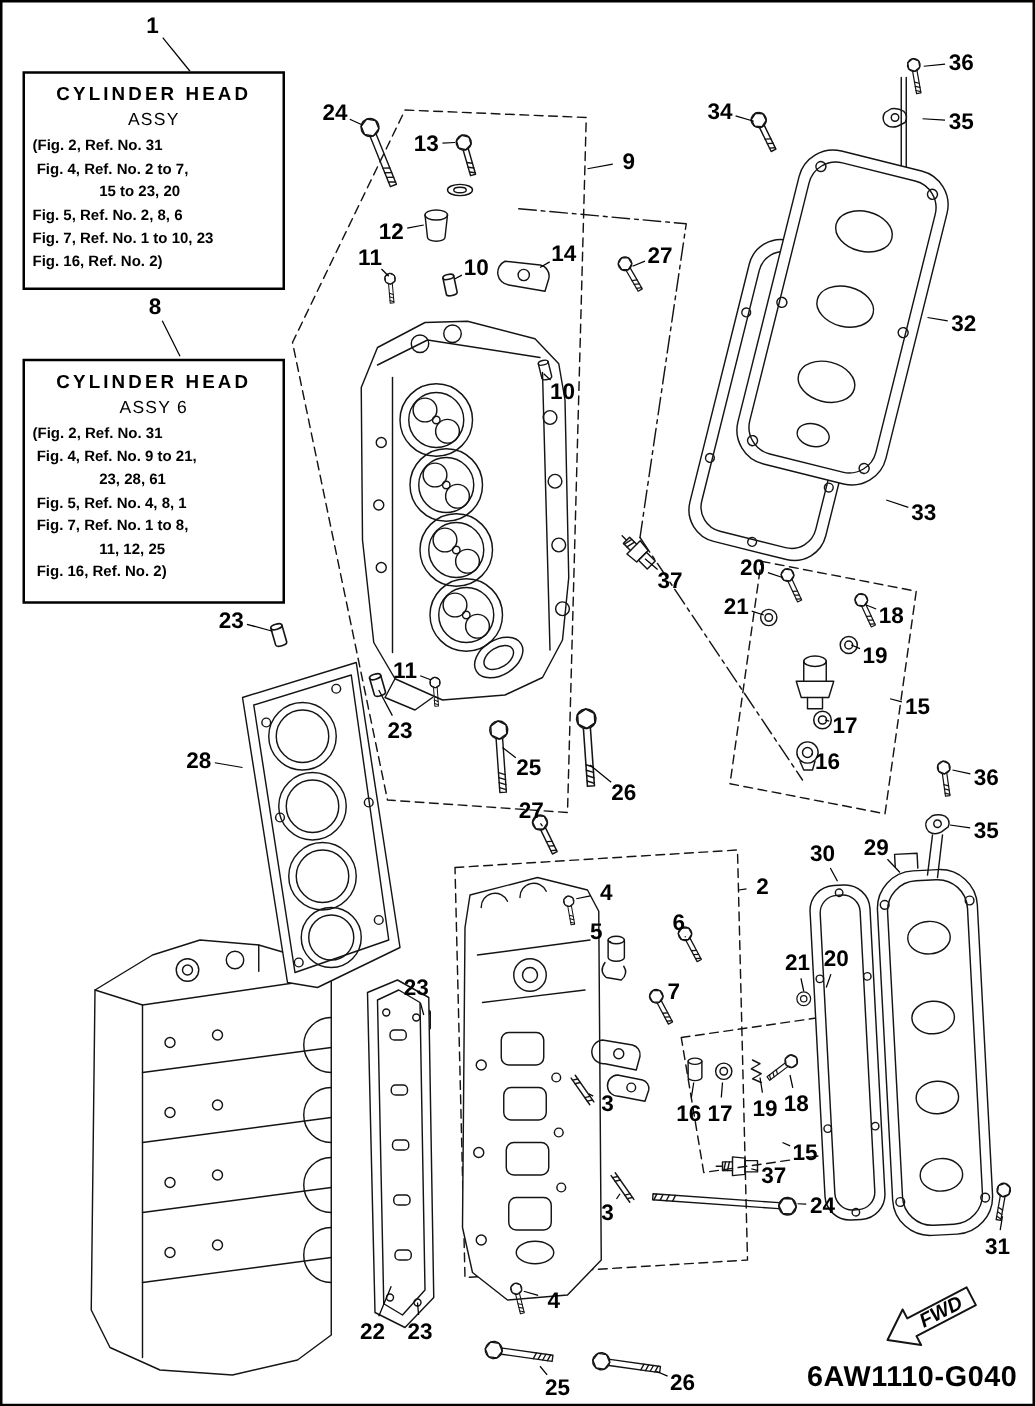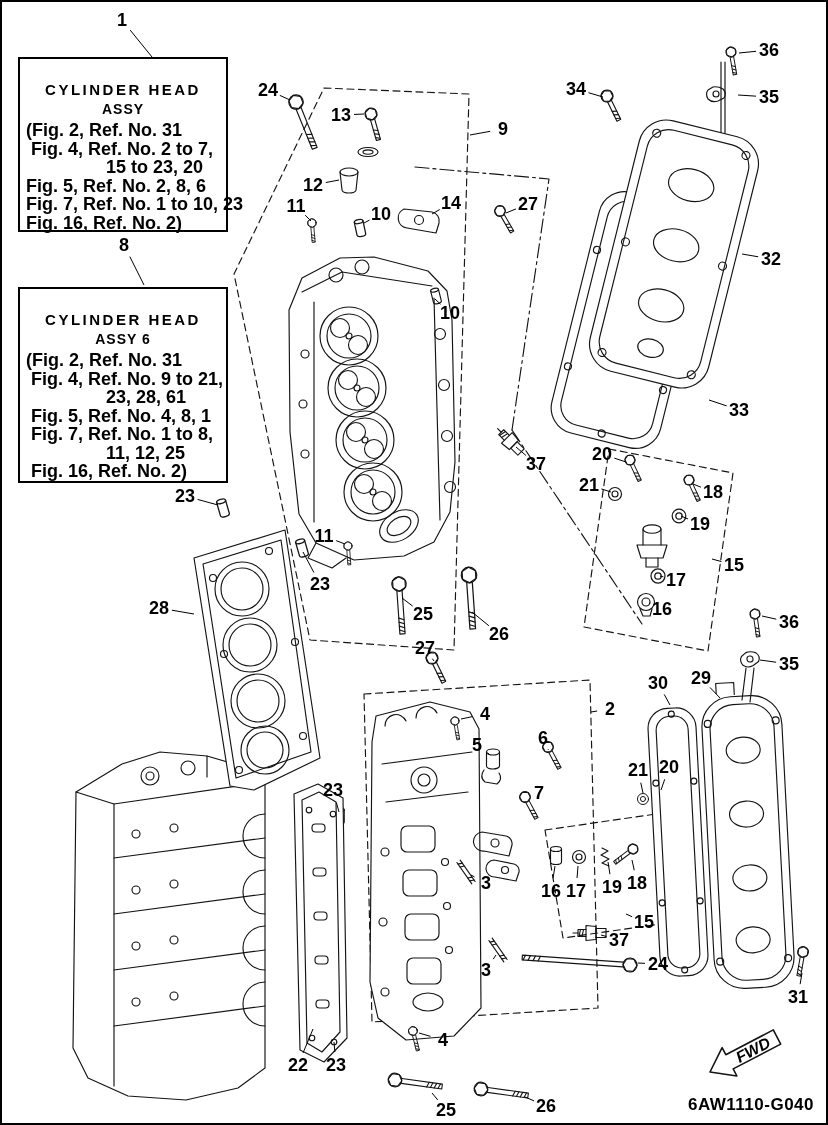--- a/index.html
+++ b/index.html
@@ -6,30 +6,30 @@
   html,body { background:#fff; }
   .page {
     position:relative; width:828px; height:1125px; background:#fff;
     border:2.5px solid #000; overflow:hidden;
     font-family:"Liberation Sans", sans-serif;
   }
   .layer { position:absolute; left:0; top:0; }
   .note-box { position:absolute; border:2px solid #000; background:#fff; padding:6px 6px 8px; z-index:3; }
   #note-box-1 { left:16px; top:55px;  width:210px; height:175px; }
   #note-box-2 { left:16px; top:285px; width:210px; height:196px; }
-  .note-title    { text-align:center; font-weight:bold; font-size:15px; letter-spacing:2.5px; margin-top:16px; }
-  .note-subtitle { text-align:center; font-weight:bold; font-size:14px; letter-spacing:1px; margin:3px 0 4px; }
-  .note-line     { font-weight:bold; font-size:18px; line-height:18.5px; white-space:pre; }
+  .note-title    { text-align:center; font-weight:bold; font-size:15px; letter-spacing:2.5px; margin-top:2px; }
+  .note-subtitle { text-align:center; font-weight:normal; font-size:14px; letter-spacing:1px; margin:3px 0 4px; }
+  .note-line     { font-weight:bold; font-size:12px; line-height:18.5px; white-space:pre; }
   .callout { font-family:"Liberation Sans",sans-serif; font-weight:bold; font-size:18px;
              fill:#000; text-anchor:middle; dominant-baseline:central; }
   .leader  { stroke:#000; stroke-width:1; }
   .fwd-text { font-style:italic; font-weight:bold; font-size:16px; text-anchor:middle;
               dominant-baseline:central; fill:#000; stroke:none; }
   .drawing-no { position:absolute; right:12px; bottom:8px; font-weight:bold;
-                font-size:17px; letter-spacing:.5px; z-index:3; }
+                font-size:23px; letter-spacing:.5px; z-index:3; }
 </style>
 </head>
 <body>
 
 <div class="page">
 
   <svg class="layer" width="828" height="1125" viewBox="0 0 828 1125">
     <defs>
       <g id="boltL">
         <circle r="7.2"></circle>

